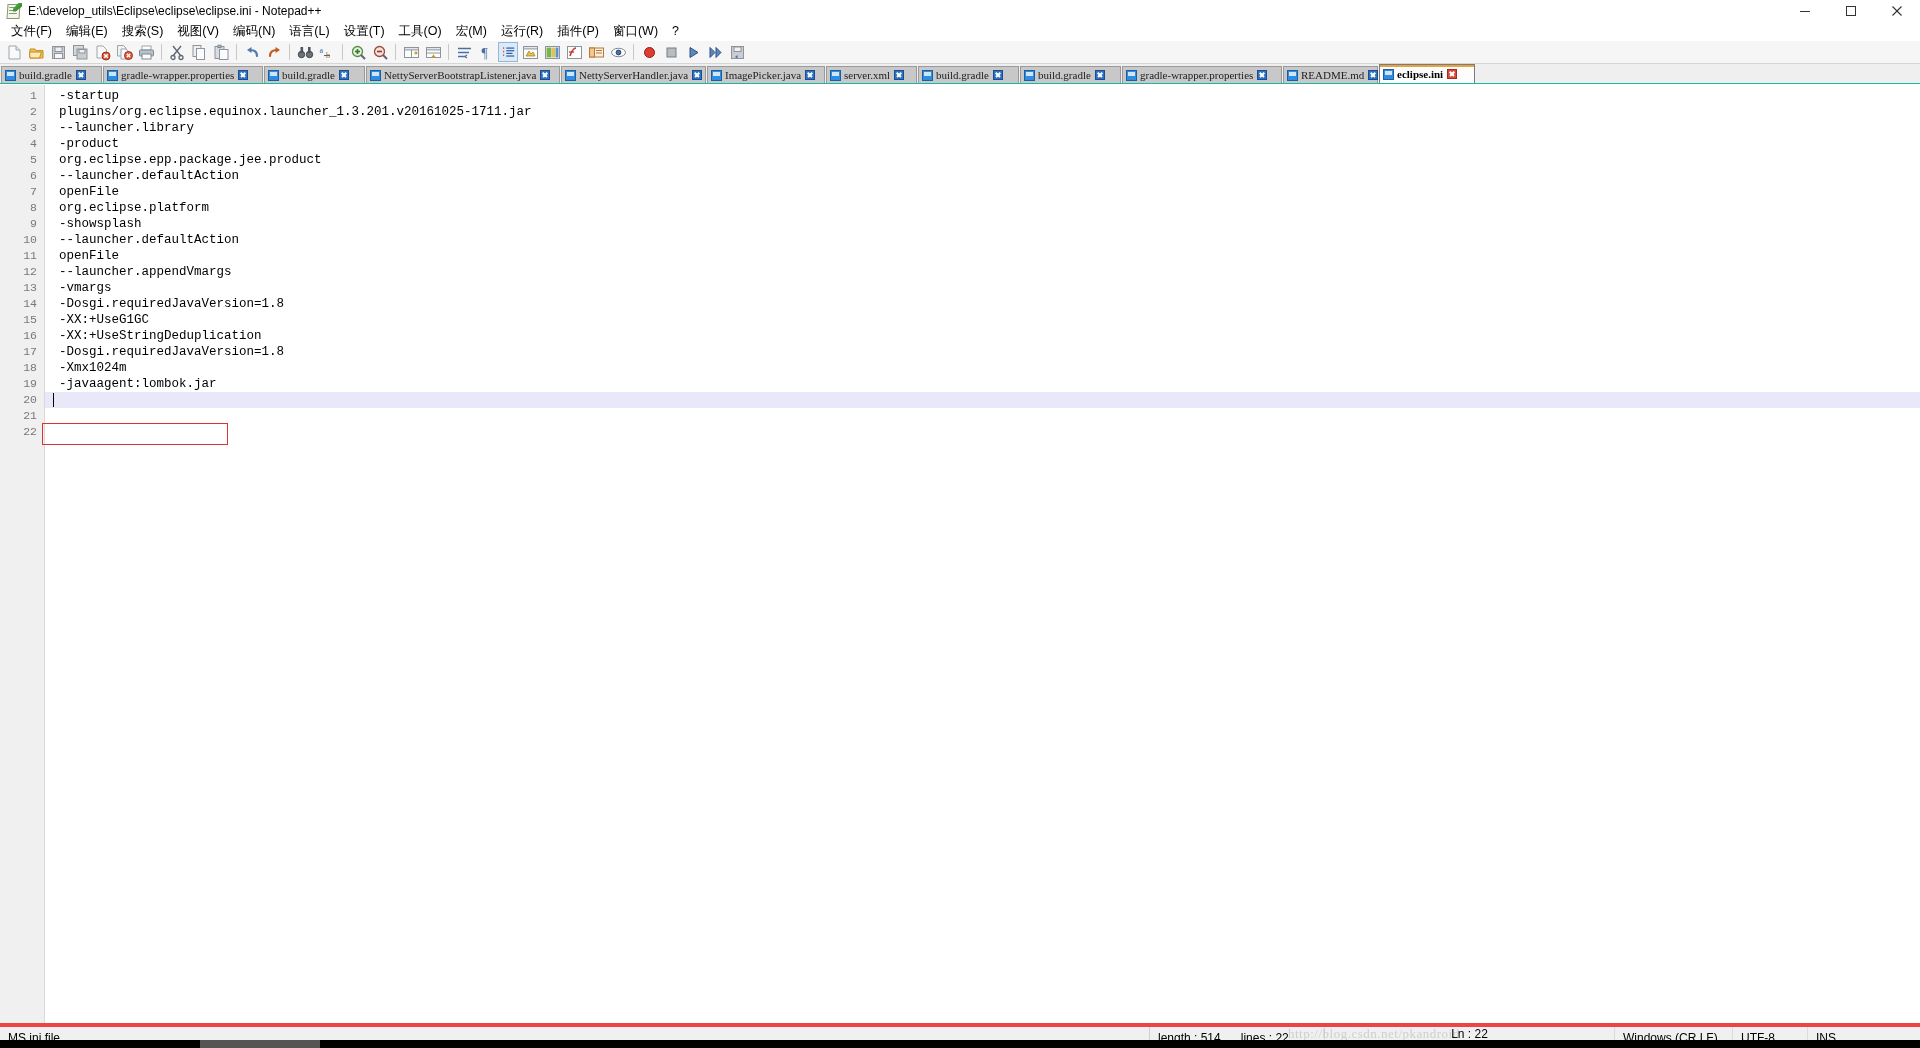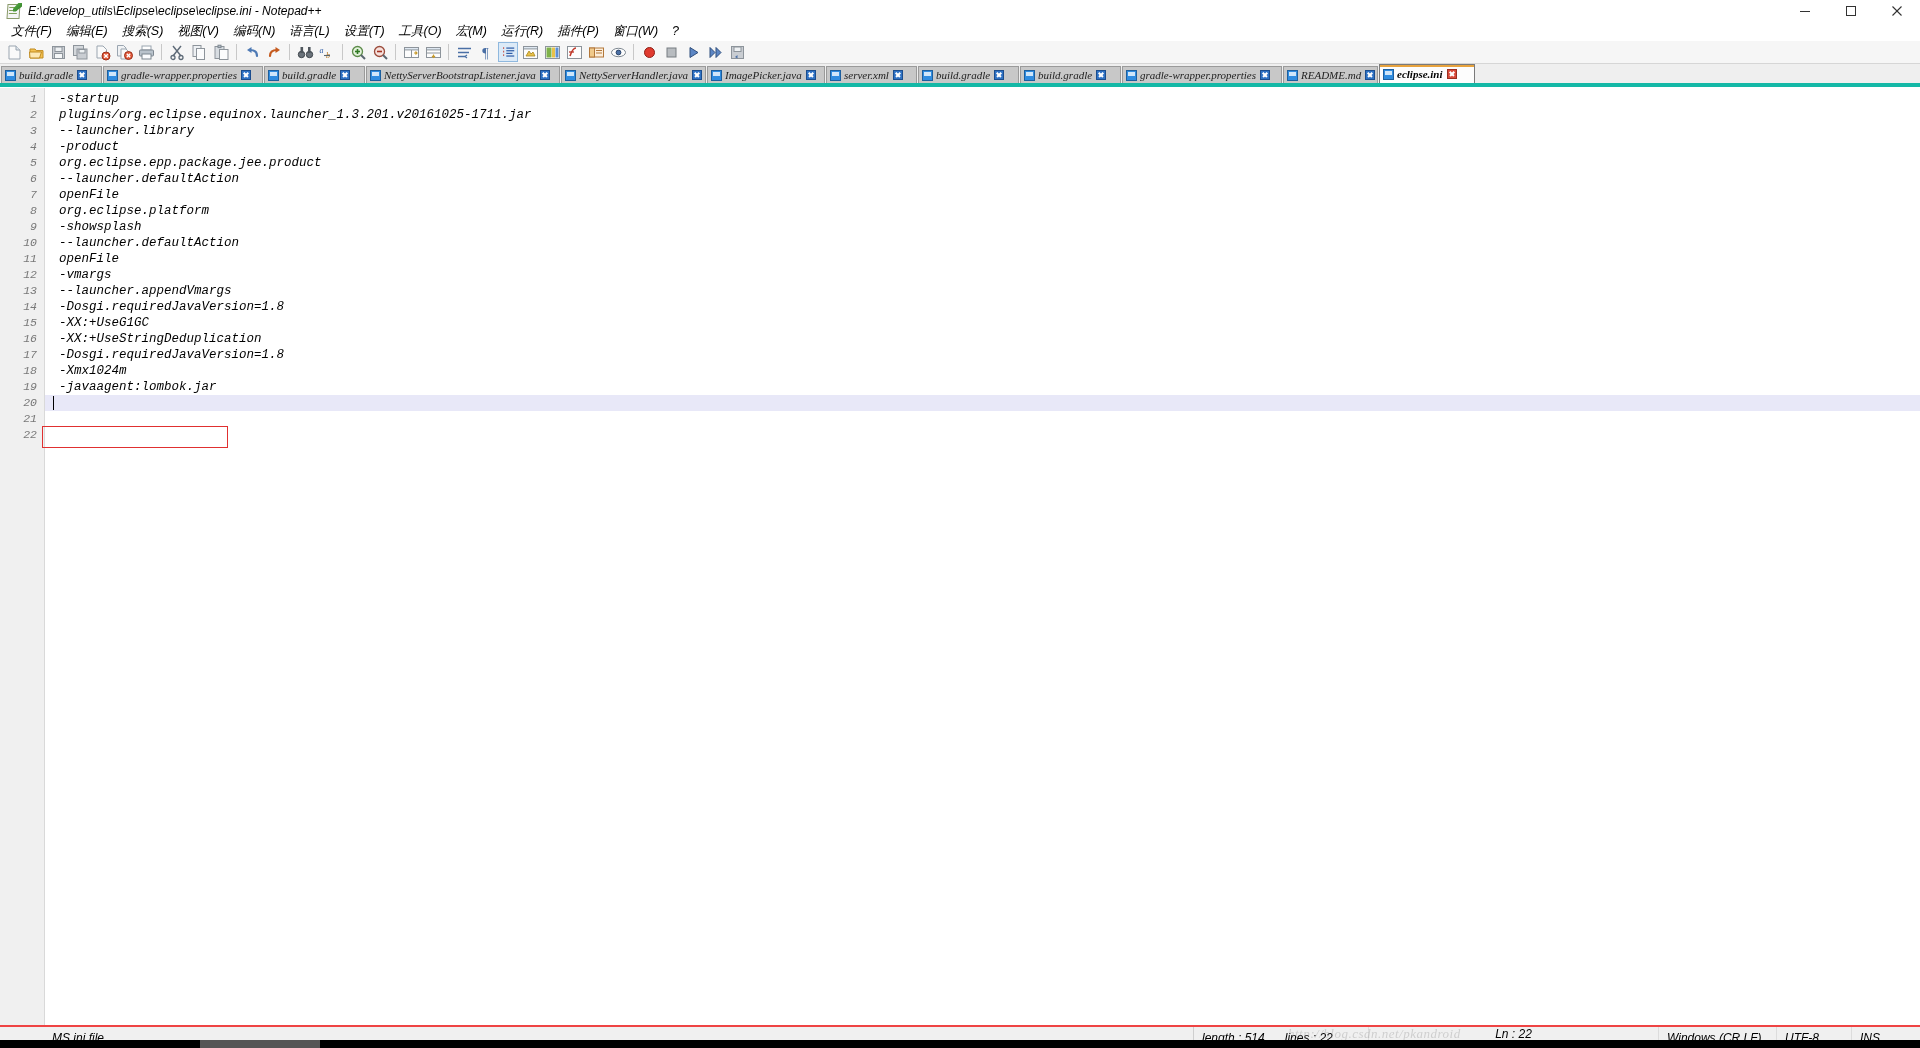--- a/index.html
+++ b/index.html
@@ -17,21 +17,20 @@
     color: #000;
     -webkit-font-smoothing: none;
   }
   .app {
     width: 1920px;
     height: 1048px;
     display: flex;
     flex-direction: column;
     background: #000000;
     position: relative;
-    font-style: italic;
   }
 
   
   .titlebar {
     height: 21px;
     background: #ffffff;
     display: flex;
     align-items: center;
     flex: 0 0 auto;
     border-bottom: 1px solid #ffffff;
@@ -136,21 +135,21 @@
     box-sizing: border-box;
   }
 
   
   .tabbar {
     height: 19px;
     background: #efefef;
     display: flex;
     align-items: flex-end;
     flex: 0 0 auto;
-    border-bottom: 4px solid #14b8a6;
+    border-bottom: 1px solid #14b8a6;
     padding-left: 1px;
     overflow: hidden;
   }
   .tab {
     height: 17px;
     display: flex;
     align-items: center;
     background: #c8c8c8;
     border: 1px solid #9a9a9a;
     border-bottom: none;
@@ -290,28 +289,27 @@
     height: 22px;
     border: 1.5px solid #e03030;
     box-sizing: border-box;
     pointer-events: none;
   }
 
   
   .statusbar {
     height: 21px;
     background: #f0f0f0;
-    border-top: 2px solid #ef4444;
+    border-top: 4px solid #ef4444;
     display: flex;
     align-items: center;
     flex: 0 0 auto;
     font-size: 12px;
     color: #000;
     position: relative;
-    padding-left: 44px;
   }
   .sb-cell {
     height: 21px;
     display: flex;
     align-items: center;
     padding: 0 8px;
     box-sizing: border-box;
     white-space: nowrap;
     border-right: 1px solid #dcdcdc;
   }
@@ -765,22 +763,22 @@
       <div class="code-line">plugins/org.eclipse.equinox.launcher_1.3.201.v20161025-1711.jar</div>
       <div class="code-line">--launcher.library</div>
       <div class="code-line">-product</div>
       <div class="code-line">org.eclipse.epp.package.jee.product</div>
       <div class="code-line">--launcher.defaultAction</div>
       <div class="code-line">openFile</div>
       <div class="code-line">org.eclipse.platform</div>
       <div class="code-line">-showsplash</div>
       <div class="code-line">--launcher.defaultAction</div>
       <div class="code-line">openFile</div>
+      <div class="code-line">--launcher.appendVmargs</div>
       <div class="code-line">-vmargs</div>
-      <div class="code-line">--launcher.appendVmargs</div>
       <div class="code-line">-Dosgi.requiredJavaVersion=1.8</div>
       <div class="code-line">-XX:+UseG1GC</div>
       <div class="code-line">-XX:+UseStringDeduplication</div>
       <div class="code-line">-Dosgi.requiredJavaVersion=1.8</div>
       <div class="code-line">-Xmx1024m</div>
       <div class="code-line">-javaagent:lombok.jar</div>
       <div class="code-line current"><span class="caret"></span></div>
     </div>
 
     <div class="hl-box"></div>

